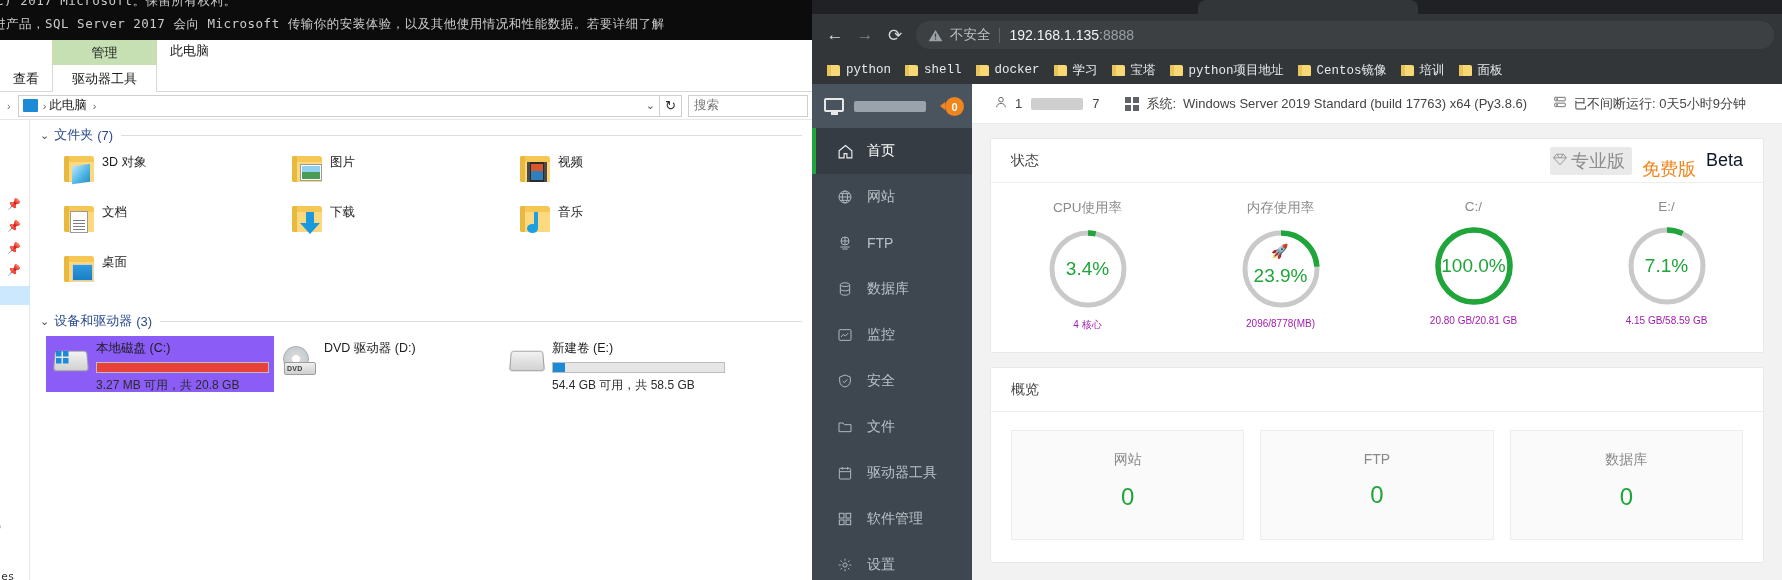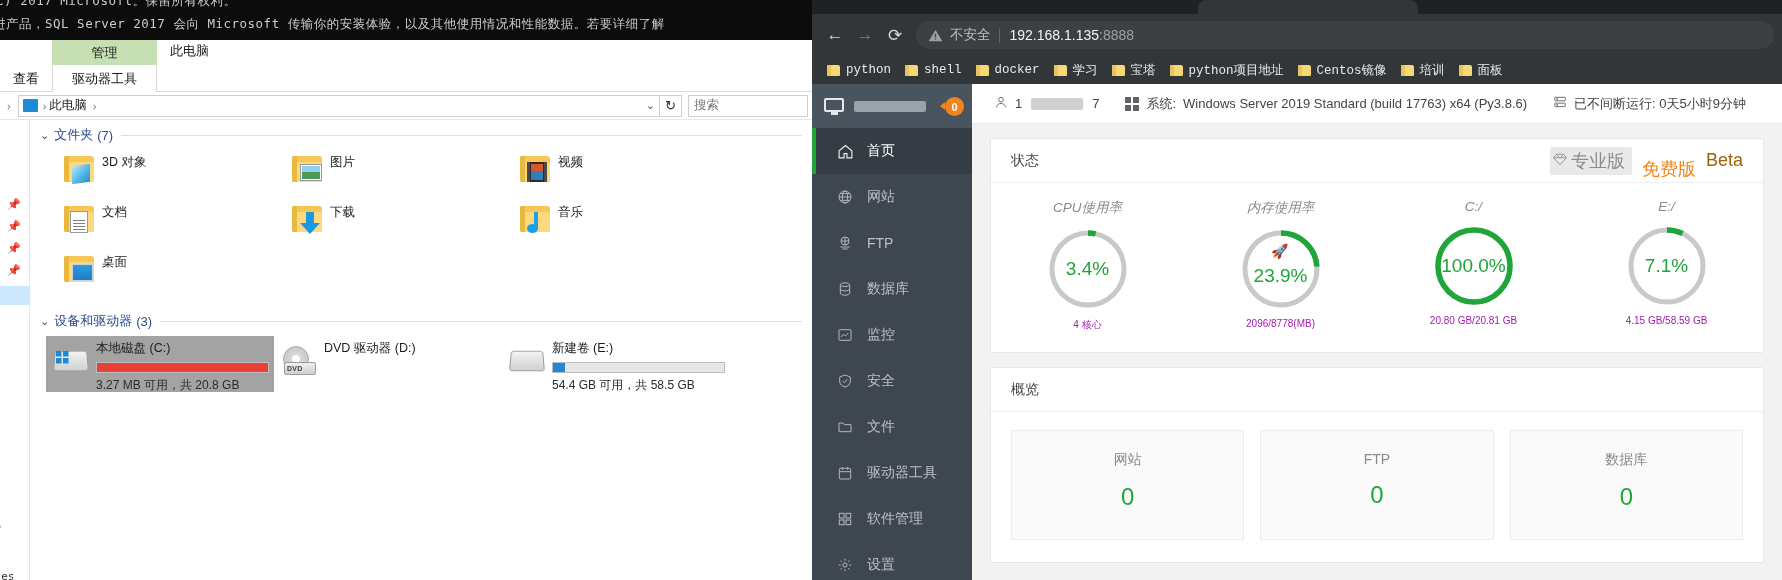--- a/index.html
+++ b/index.html
@@ -169,21 +169,21 @@
     border-radius: 50%;
   }
   .ov-desktop {
     left: 14px; top: 12px; width: 21px; height: 17px;
     background: linear-gradient(#2f9be0,#1c7ec4); border: 1px solid #cfcfcf;
   }
 
   
   .drive-tiles { display: flex; flex-wrap: wrap; padding: 4px 0 0 16px; }
   .drive-tile { width: 228px; height: 56px; display: flex; padding: 4px 6px 0 4px; }
-  .drive-tile.selected { background: #a3a3a3; }
+  .drive-tile.selected { background: #8b5cf6; }
   .drive-icon { width: 44px; height: 38px; position: relative; flex: none; }
   .hdd {
     position: absolute; left: 4px; top: 10px; width: 34px; height: 21px;
     background: linear-gradient(#f3f3f3,#d2d2d2);
     border: 1px solid #9d9d9d; border-radius: 3px;
     transform: perspective(40px) rotateX(12deg);
   }
   .hdd-win {
     position: absolute; left: 6px; top: 11px; width: 13px; height: 13px;
     background:
@@ -341,25 +341,25 @@
     position: relative;
   }
   .card-head .badges {
     margin-left: auto; display: flex; align-items: center; gap: 10px; font-size: 18px;
   }
   .badge-pro {
     display: flex; align-items: center; gap: 4px; background: #e9e9e9;
     color: #8d8d8d; padding: 2px 7px 2px 3px; border-radius: 2px;
   }
   .badge-free { color: #f0851d; margin-top: 16px; }
-  .badge-beta { color: #a16207; }
+  .badge-beta { color: #0f172a; }
 
   .gauges { display: flex; padding: 16px 0 20px 0; }
   .gauge-cell { flex: 1; display: flex; flex-direction: column; align-items: center; }
-  .gauge-title { font-size: 13.5px; color: #8a8a8a; margin-bottom: 9px; font-style: italic; }
+  .gauge-title { font-size: 13.5px; color: #8a8a8a; margin-bottom: 9px; }
   .gauge-wrap { position: relative; width: 86px; height: 86px; }
   .gauge-wrap svg { transform: rotate(-90deg); display: block; }
   .gauge-val {
     position: absolute; inset: 0; display: flex; align-items: center;
     justify-content: center; font-size: 19px; color: #20a53a;
   }
   .gauge-rocket {
     position: absolute; left: 0; right: 0; top: 17px; text-align: center;
     font-size: 14px; color: #5fbf72;
   }

